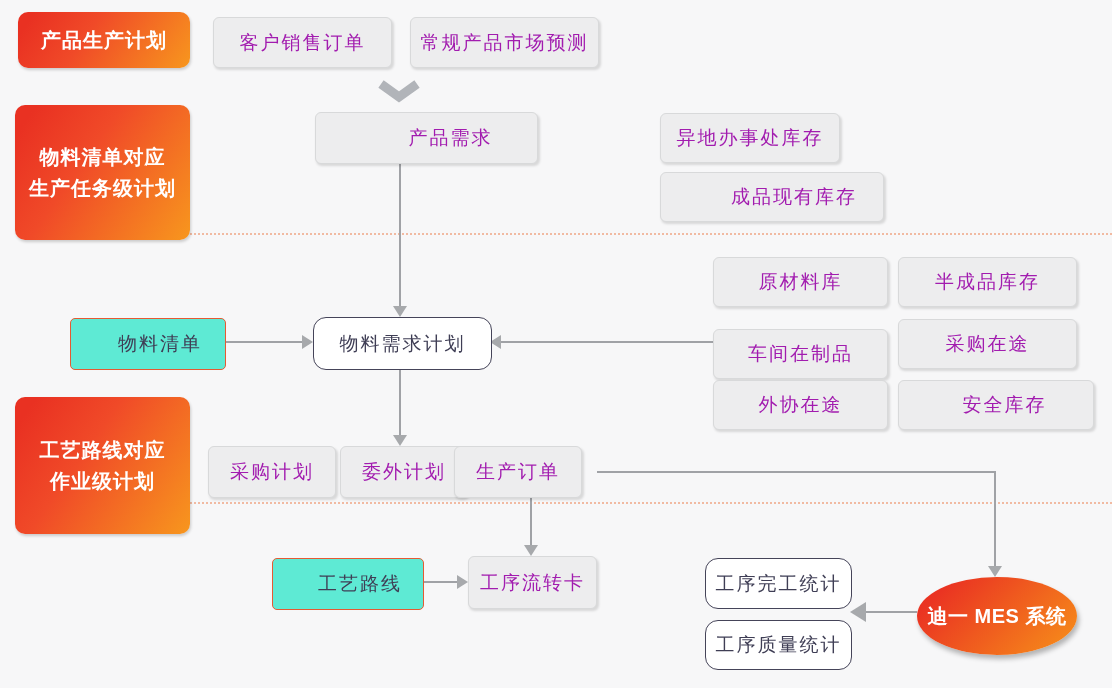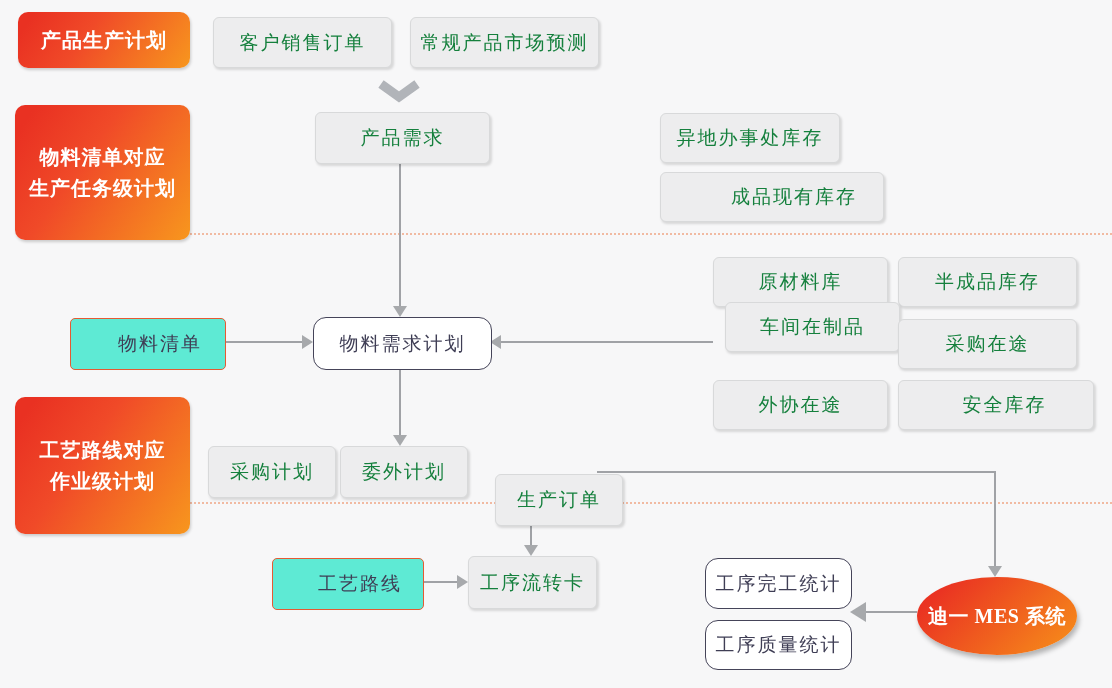--- a/index.html
+++ b/index.html
@@ -1,30 +1,30 @@
 <!DOCTYPE html>
 <html><head>
 <meta charset="utf-8">
 <style>
   html,body{margin:0;padding:0;background:#ffffff;}
   .canvas{
     position:relative;width:1112px;height:688px;background:#f7f7f8;
-    font-family:Liberation Serif, serif;overflow:hidden;
+    font-family:Liberation Sans, sans-serif;overflow:hidden;
   }
   
   .stage{
     position:absolute;display:flex;flex-direction:column;align-items:center;justify-content:center;
     background:linear-gradient(125deg,#e93122 8%,#f04a28 40%,#f7941e 98%);
     color:#ffffff;font-weight:bold;font-size:20px;letter-spacing:1px;line-height:1.55;
     border-radius:10px;box-shadow:1px 2px 3px rgba(0,0,0,.18);text-align:center;
   }
   
   .box{
     position:absolute;display:flex;align-items:center;justify-content:center;text-align:center;
-    font-size:19px;letter-spacing:2px;color:#15803d;
+    font-size:19px;letter-spacing:2px;color:#a21caf;
   }
   .gbox{
     background:#ededee;border:1px solid #d8d9da;border-radius:6px;
     box-shadow:1.5px 2px 2.5px rgba(0,0,0,.13);
   }
   .nbox{background:#ffffff;border:1.6px solid #454459;border-radius:13px;color:#3f3e55;}
   .obox{background:#5eead4;border:1.6px solid #e55a33;border-radius:5px;color:#3f3e55;padding-left:24px;}
   .wrap2{line-height:1.95;padding:0 28px;}
   
   .line{position:absolute;background:#a0a2a6;}
@@ -80,36 +80,36 @@
     <span>物料清单对应</span>
     <span>生产任务级计划</span>
   </div>
   <div class="stage" style="left:15px;top:397px;width:175px;height:137px;">
     <span>工艺路线对应</span>
     <span>作业级计划</span>
   </div>
 
   <div class="box gbox" style="left:213px;top:17px;width:177px;height:49px;">客户销售订单</div>
   <div class="box gbox" style="left:410px;top:17px;width:187px;height:49px;">常规产品市场预测</div>
-  <div class="box gbox" style="left:315px;top:112px;width:173px;height:50px;">产品需求</div>
+  <div class="box gbox" style="left:315px;top:112px;width:173px;height:50px;padding-left:48px;">产品需求</div>
   <div class="box gbox" style="left:660px;top:113px;width:178px;height:48px;">异地办事处库存</div>
   <div class="box gbox" style="left:660px;top:172px;width:178px;height:48px;padding-left:44px;">成品现有库存</div>
 
   <div class="box obox" style="left:70px;top:318px;width:130px;height:50px;">物料清单</div>
   <div class="box nbox" style="left:313px;top:317px;width:177px;height:51px;">物料需求计划</div>
   <div class="box gbox" style="left:713px;top:257px;width:173px;height:48px;">原材料库</div>
   <div class="box gbox" style="left:898px;top:257px;width:177px;height:48px;">半成品库存</div>
-  <div class="box gbox" style="left:713px;top:302px;width:173px;height:48px;margin-left:12px;">车间在制品</div>
+  <div class="box gbox" style="left:713px;top:329px;width:173px;height:48px;">车间在制品</div>
   <div class="box gbox" style="left:898px;top:319px;width:177px;height:48px;">采购在途</div>
   <div class="box gbox" style="left:713px;top:380px;width:173px;height:48px;">外协在途</div>
   <div class="box gbox" style="left:898px;top:380px;width:177px;height:48px;padding-left:17px;">安全库存</div>
 
   <div class="box gbox" style="left:208px;top:446px;width:126px;height:50px;">采购计划</div>
   <div class="box gbox" style="left:340px;top:446px;width:126px;height:50px;">委外计划</div>
-  <div class="box gbox" style="left:495px;top:446px;width:126px;height:50px;margin-top:28px;">生产订单</div>
+  <div class="box gbox" style="left:454px;top:446px;width:126px;height:50px;">生产订单</div>
 
   <div class="box obox" style="left:272px;top:558px;width:126px;height:50px;">工艺路线</div>
   <div class="box gbox" style="left:468px;top:556px;width:127px;height:51px;">工序流转卡</div>
   <div class="box nbox" style="left:705px;top:558px;width:145px;height:49px;">工序完工统计</div>
   <div class="box nbox" style="left:705px;top:620px;width:145px;height:48px;">工序质量统计</div>
   <div class="ellipse" style="left:917px;top:577px;width:160px;height:78px;">迪一 MES 系统</div>
 
 </div>
 
 </body></html>

